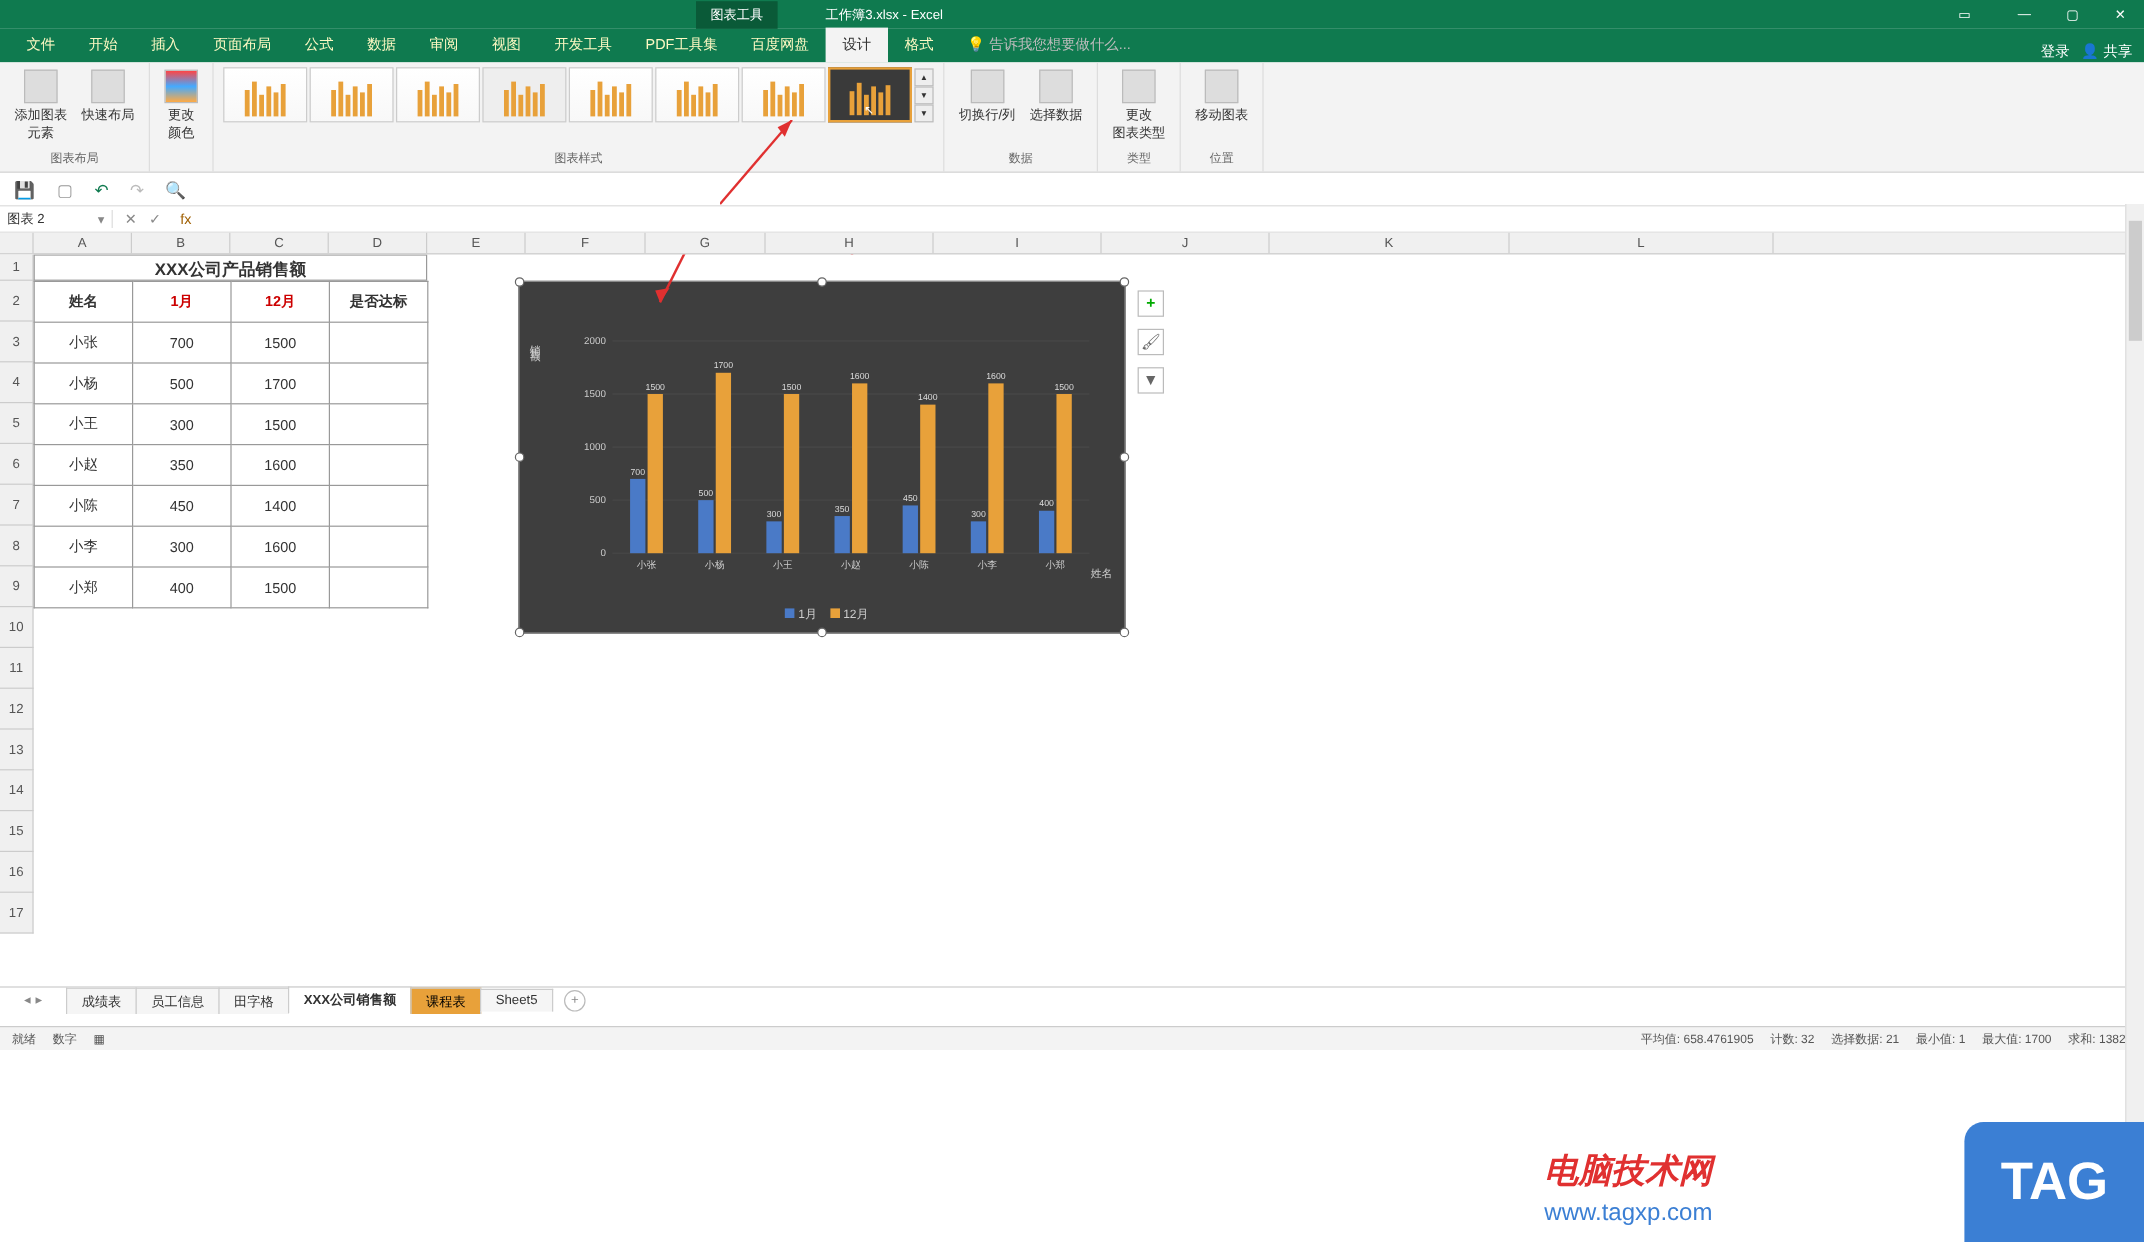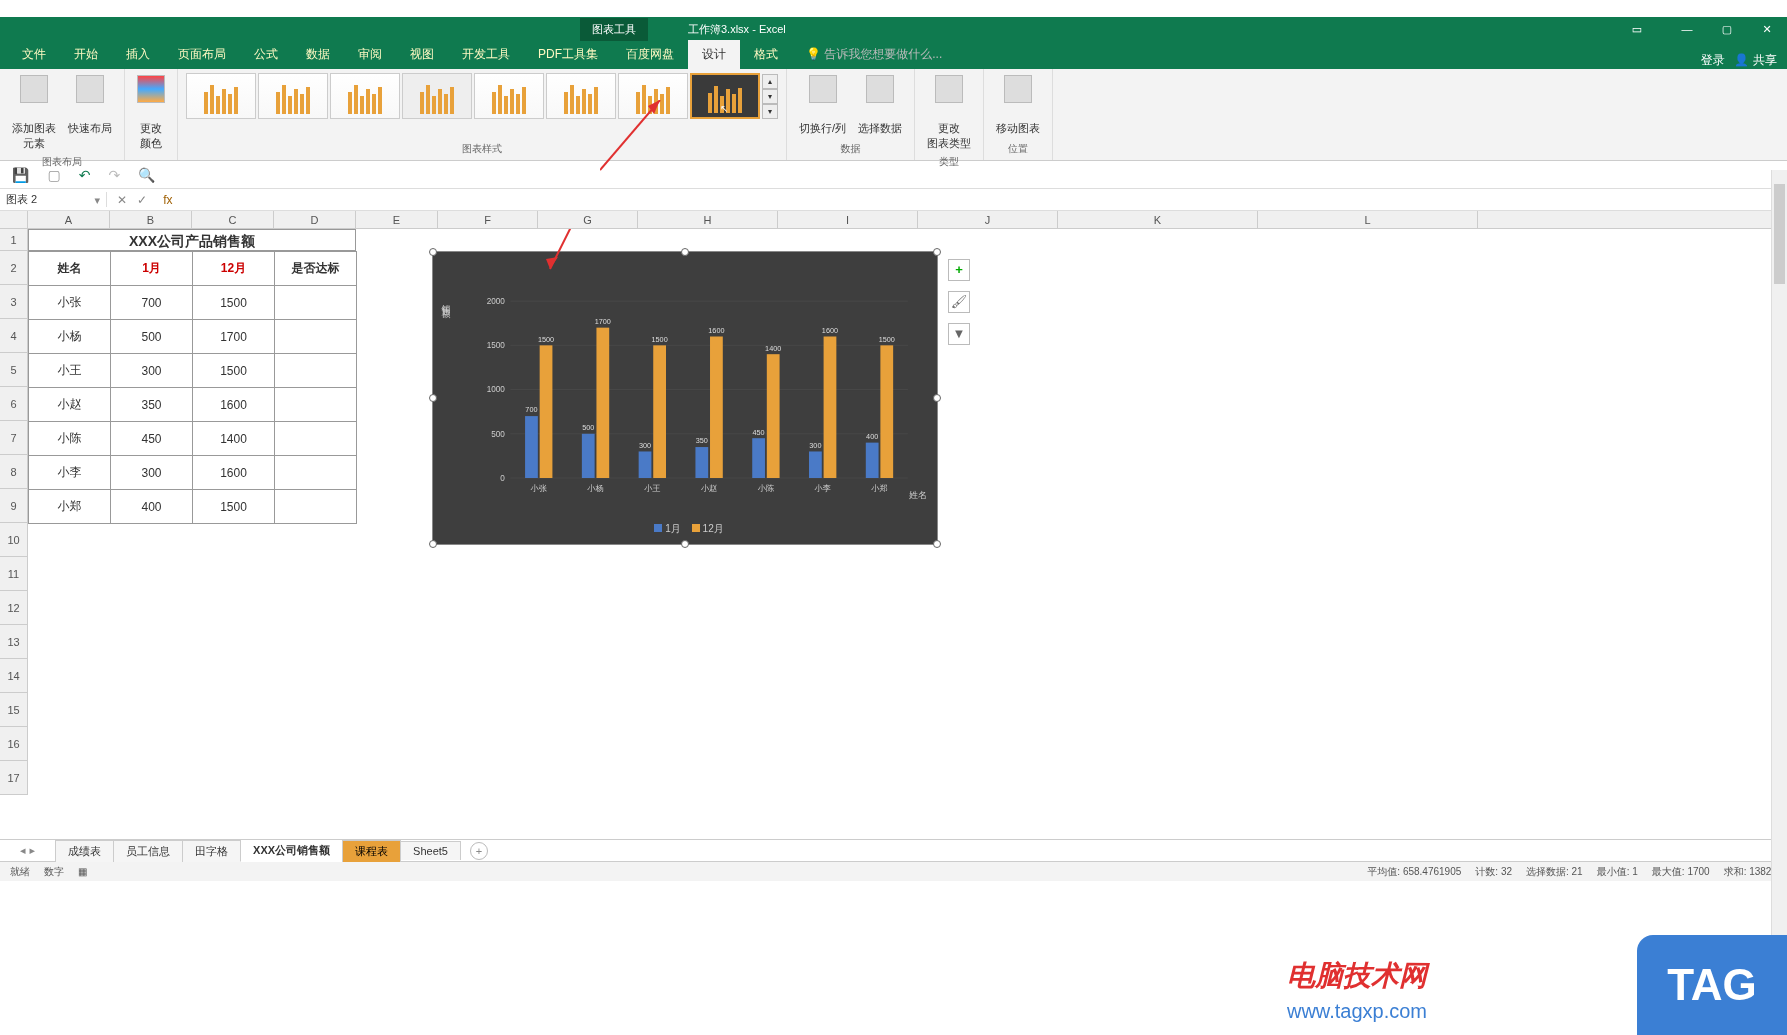--- a/index.html
+++ b/index.html
@@ -1,53 +1,53 @@
 <!DOCTYPE html>
 <html><head>
 <meta charset="utf-8">
 <style>
 * { margin: 0; padding: 0; box-sizing: border-box; font-family: "Microsoft YaHei", "Segoe UI", sans-serif; }
 body { background: #fff; font-size: 12px; color: #333; overflow: hidden; }
 
 
-.titlebar { background: #0f7a4f; height: 24px; display: flex; align-items: center; color: #fff; font-size: 11px; margin-top: 17px; }
+.titlebar { background: #0f7a4f; height: 24px; display: flex; align-items: center; color: #fff; font-size: 11px; }
 .titlebar .tab-tools { background: #0a5a38; padding: 4px 12px; margin-left: 580px; }
 .titlebar .doc-title { margin-left: 40px; }
 .titlebar .win-controls { margin-left: auto; display: flex; gap: 0; }
 .titlebar .win-controls span { width: 40px; text-align: center; padding: 4px 0; }
 .titlebar .box-icon { margin-right: 10px; }
 
 
 .menubar { background: #0f7a4f; height: 28px; display: flex; align-items: flex-end; padding-left: 8px; }
 .menubar .tab { color: #fef9c3; padding: 6px 14px; font-size: 12px; cursor: pointer; }
 .menubar .tab.active { background: #f3f3f3; color: #333; }
 .menubar .right-area { margin-left: auto; display: flex; align-items: center; padding-right: 10px; color: #fff; gap: 10px; }
 
 
 .ribbon { background: #f3f3f3; height: 92px; border-bottom: 1px solid #ccc; display: flex; }
 .ribbon-group { border-right: 1px solid #ddd; padding: 4px 8px; display: flex; flex-direction: column; align-items: center; justify-content: space-between; }
 .ribbon-group .label { font-size: 10px; color: #666; padding-top: 2px; }
-.ribbon-btn { display: flex; flex-direction: column; align-items: center; gap: 18px; font-size: 11px; padding: 2px 4px; }
+.ribbon-btn { display: flex; flex-direction: column; align-items: center; gap: 2px; font-size: 11px; padding: 2px 4px; }
 .ribbon-btn .icon { width: 28px; height: 28px; background: #ddd; border: 1px solid #bbb; }
 .ribbon-row { display: flex; gap: 4px; }
 
 .chart-styles { display: flex; gap: 2px; align-items: center; }
 .chart-style-thumb { width: 70px; height: 46px; border: 1px solid #ccc; background: linear-gradient(#fff,#f8f8f8); display: flex; align-items: flex-end; justify-content: center; gap: 2px; padding: 4px; position: relative; }
 .chart-style-thumb.dark { background: #3a3a3a; border: 2px solid #e8a13a; }
 .chart-style-thumb .bar { width: 4px; background: #e8a13a; }
 .style-scroll { width: 16px; display: flex; flex-direction: column; }
 .style-scroll span { height: 15px; border: 1px solid #bbb; background: #eee; text-align: center; font-size: 8px; line-height: 13px; }
 
 
 .qat { background: #fff; height: 28px; border-bottom: 1px solid #ddd; display: flex; align-items: center; padding: 0 12px; gap: 18px; }
 .qat span { font-size: 14px; color: #0f7a4f; }
 
 
 .formula-row { height: 22px; border-bottom: 1px solid #ddd; display: flex; align-items: center; }
-.name-box { width: 107px; border-right: 1px solid #ddd; padding: 0 6px; display: flex; align-items: flex-end; justify-content: space-between; font-size: 11px; }
+.name-box { width: 94px; border-right: 1px solid #ddd; padding: 0 6px; display: flex; align-items: flex-end; justify-content: space-between; font-size: 11px; }
 .formula-icons { padding: 0 10px; display: flex; gap: 10px; color: #888; }
 .fx { color: #a16207; padding: 0 6px; }
 
 
 .col-headers { height: 18px; display: flex; background: #f0f0f0; border-bottom: 1px solid #ccc; }
 .corner { width: 28px; border-right: 1px solid #ccc; }
 .col-h { border-right: 1px solid #ccc; text-align: center; font-size: 11px; line-height: 18px; color: #555; }
 .col-A { width: 82px; } .col-B { width: 82px; } .col-C { width: 82px; } .col-D { width: 82px; }
 
 
@@ -85,21 +85,21 @@
 
 
 .sheet-tabs { height: 22px; border-top: 1px solid #ccc; display: flex; align-items: center; padding-left: 20px; background: #fff; font-size: 11px; }
 .sheet-tabs .nav { display: flex; gap: 4px; color: #888; margin-right: 20px; }
 .sheet-tab { padding: 3px 12px; border: 1px solid #ccc; border-bottom: none; background: #f5f5f5; margin-right: -1px; }
 .sheet-tab.active { background: #fff; border-bottom: 1px solid #fff; font-weight: bold; }
 .sheet-tab.highlight { background: #e8a13a; color: #000; }
 .sheet-tabs .add { margin-left: 10px; width: 18px; height: 18px; border: 1px solid #bbb; border-radius: 50%; text-align: center; line-height: 16px; color: #888; }
 
 
-.statusbar { height: 20px; background: #f3f3f3; border-top: 1px solid #ccc; display: flex; align-items: center; padding: 0 10px; font-size: 10px; color: #555; gap: 14px; }
+.statusbar { height: 20px; background: #f3f3f3; border-top: 1px solid #ccc; display: flex; align-items: center; padding: 0 10px; font-size: 10px; color: #555; gap: 14px; margin-top: 11px; }
 .statusbar .right { margin-left: auto; display: flex; gap: 14px; align-items: center; }
 
 
 .watermark-text { position: absolute; right: 360px; bottom: 40px; font-size: 28px; color: #e03030; font-weight: bold; font-style: italic; }
 .watermark-url { position: absolute; right: 360px; bottom: 12px; font-size: 20px; color: #3b7fd4; text-align: right; }
 .tag-badge { position: absolute; right: 0; bottom: 0; width: 150px; height: 100px; background: #3b7fd4; border-radius: 16px 0 0 0; color: #fff; font-size: 44px; font-weight: bold; display: flex; align-items: center; justify-content: center; }
 
 .scrollbar-v { position: absolute; right: 0; top: 170px; bottom: 42px; width: 16px; background: #f0f0f0; border-left: 1px solid #ddd; }
 .scrollbar-v .thumb { position: absolute; top: 14px; left: 2px; right: 2px; height: 100px; background: #ccc; }
 </style>

